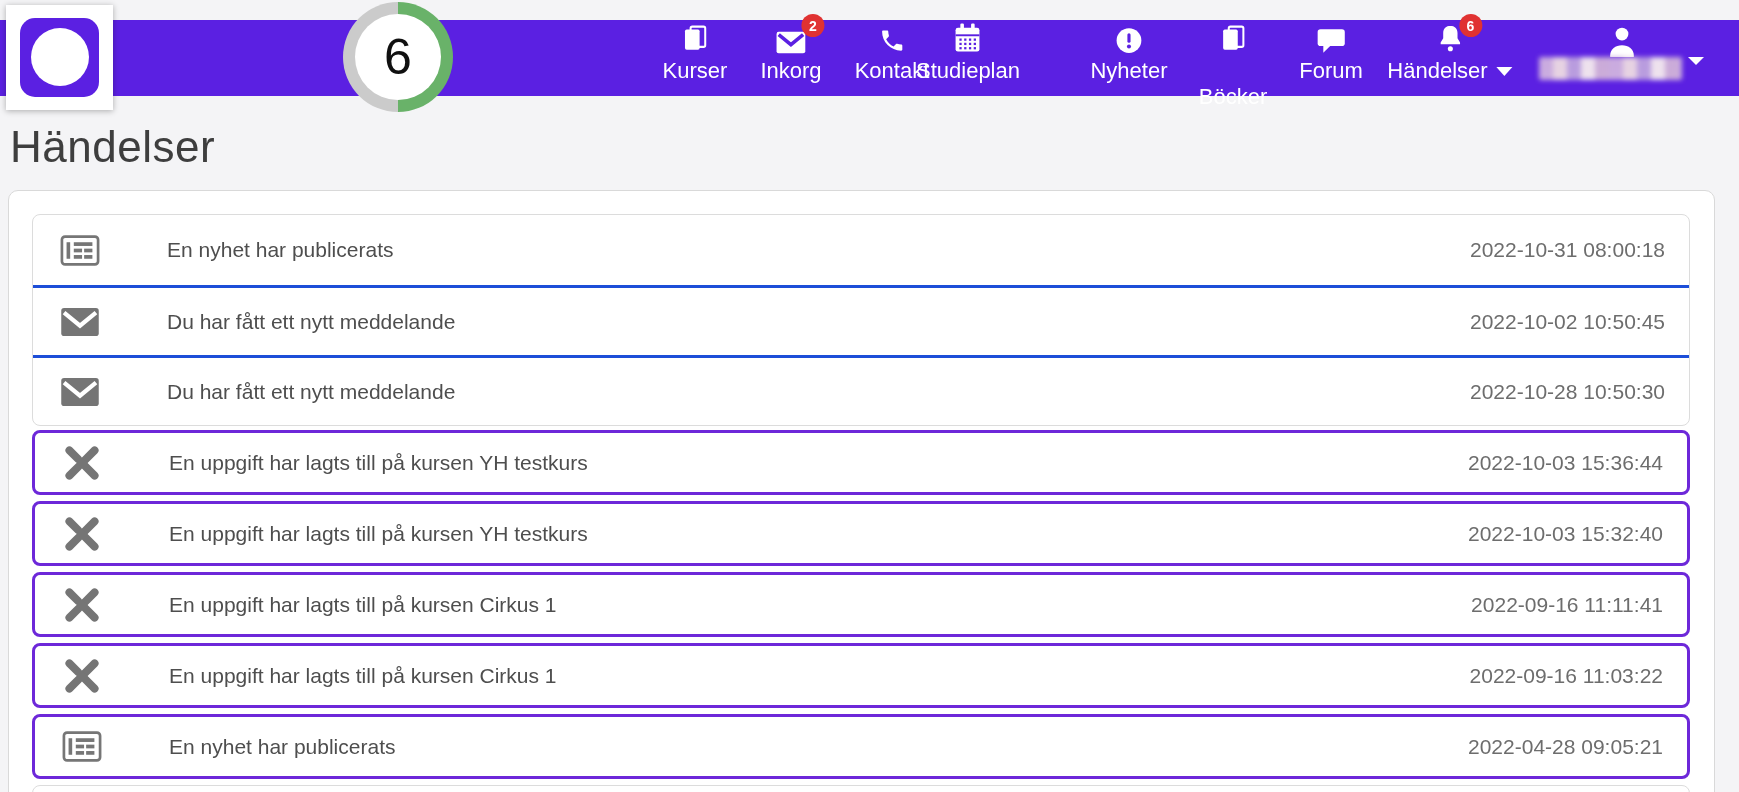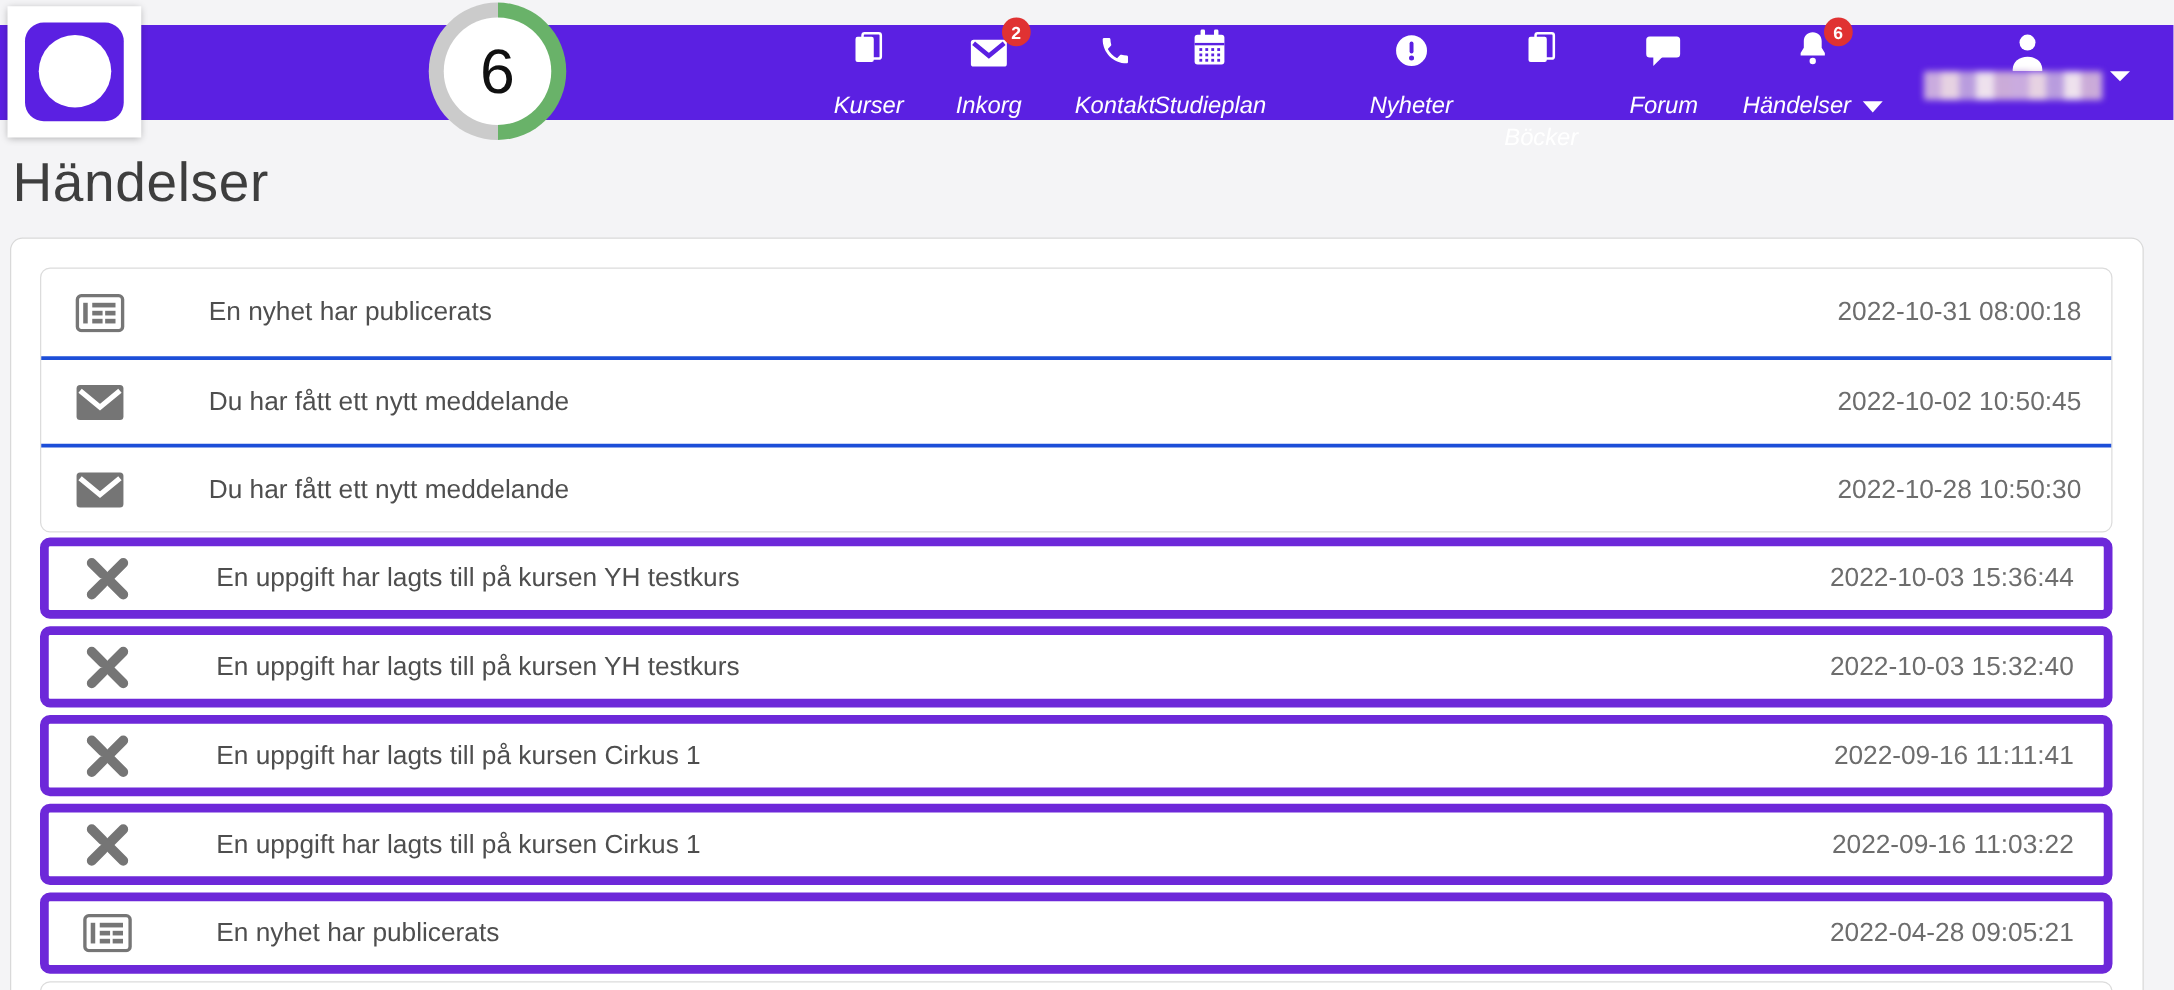--- a/index.html
+++ b/index.html
@@ -17,21 +17,21 @@
 
   .progress-ring { position:absolute; left:343px; top:2px; width:110px; height:110px; border-radius:50%;
                    background:conic-gradient(#69b269 0deg 180deg, #cbcbcb 180deg 360deg); z-index:6; }
   .progress-inner { position:absolute; left:12px; top:12px; width:86px; height:86px; border-radius:50%;
                     background:#fff; display:flex; align-items:center; justify-content:center; }
   .progress-number { font-size:50px; font-weight:500; color:#101010; }
 
   .nav-item { position:absolute; top:22px; transform:translateX(-50%); display:flex; flex-direction:column;
               align-items:center; color:#fff; cursor:pointer; }
   .nav-icon { height:32px; display:flex; align-items:flex-end; justify-content:center; position:relative; }
-  .nav-label { font-size:19px; margin-top:20px; white-space:nowrap; display:flex; align-items:center; gap:9px;font-style:italic; }
+  .nav-label { font-size:22px; margin-top:4px; white-space:nowrap; display:flex; align-items:center; gap:9px; }
   .badge { position:absolute; top:-8px; right:-18px; min-width:23px; height:23px; padding:0 5px; border-radius:12px;
            background:#e03232; color:#fff; font-size:14px; font-weight:bold;
            display:flex; align-items:center; justify-content:center; }
   .caret { width:0; height:0; border-left:8px solid transparent; border-right:8px solid transparent;
            border-top:9px solid #fff; }
 
   .user-avatar { position:absolute; left:1605px; top:25px; }
   .user-blur { position:absolute; left:1539px; top:57px; width:143px; height:23px; border-radius:2px;
                background-image:
                  repeating-linear-gradient(90deg, rgba(201,170,223,.95) 0 14px, rgba(231,211,226,.95) 14px 28px,
@@ -47,21 +47,21 @@
 
   .panel { position:absolute; left:8px; top:190px; width:1707px; height:640px; background:#fff;
            border:1px solid #d9d9d9; border-radius:10px 10px 0 0; }
 
   .group-card { position:absolute; left:32px; top:214px; width:1658px; background:#fff;
                 border:1px solid #dcdcdc; border-radius:8px; }
   .group-card .event-row { height:70px; }
   .group-card .event-row + .event-row { border-top:3px solid #1d4ed8; }
 
   .solo-card { position:absolute; left:32px; width:1658px; height:65px; background:#fff;
-               border:7px solid #6d28d9; border-radius:8px; }
+               border:3px solid #6d28d9; border-radius:8px; }
   .solo-card .event-row { height:100%; }
 
   .event-row { display:flex; align-items:center; padding:0 24px 0 25px; cursor:pointer;gap:32px; }
   .row-icon { width:44px; display:flex; justify-content:center; align-items:center; flex:0 0 44px; }
   .row-text { margin-left:33px; font-size:21px; color:#4e4e4e; flex:1 1 auto; white-space:nowrap; }
   .row-time { font-size:21px; color:#6d6d6d; white-space:nowrap; }
 
   .sliver-card { position:absolute; left:32px; top:785px; width:1658px; height:40px; background:#fff;
                  border:1px solid #dcdcdc; border-radius:8px; }
 </style>

